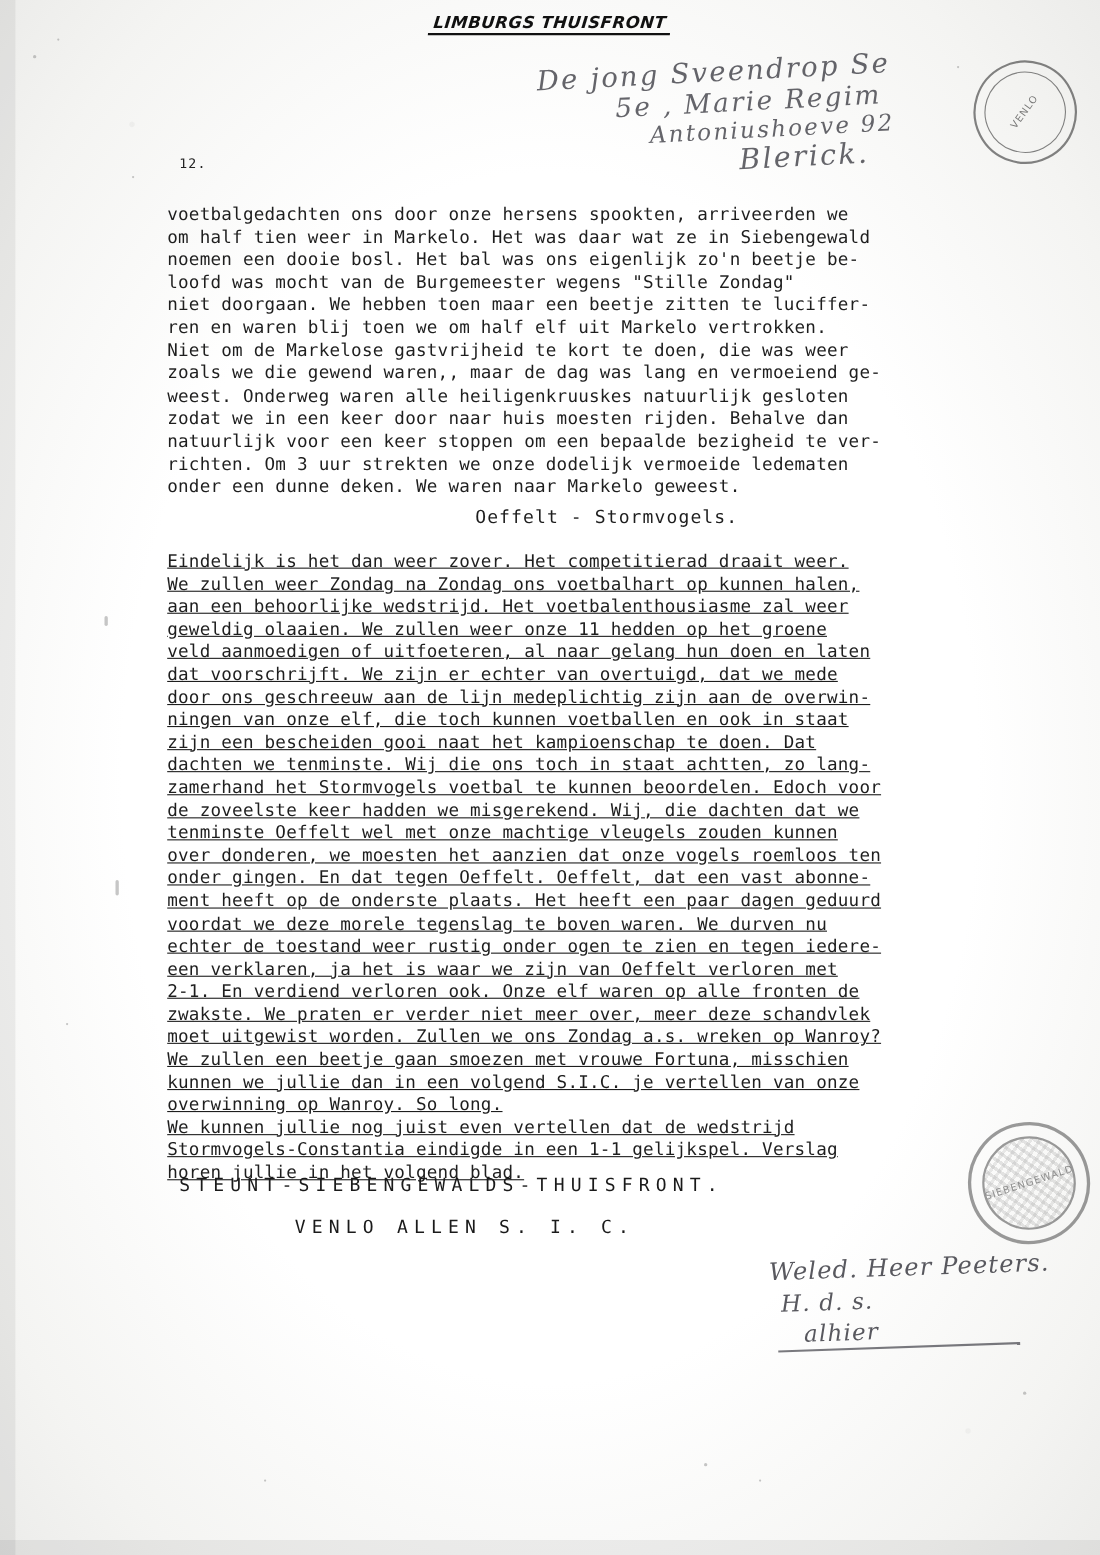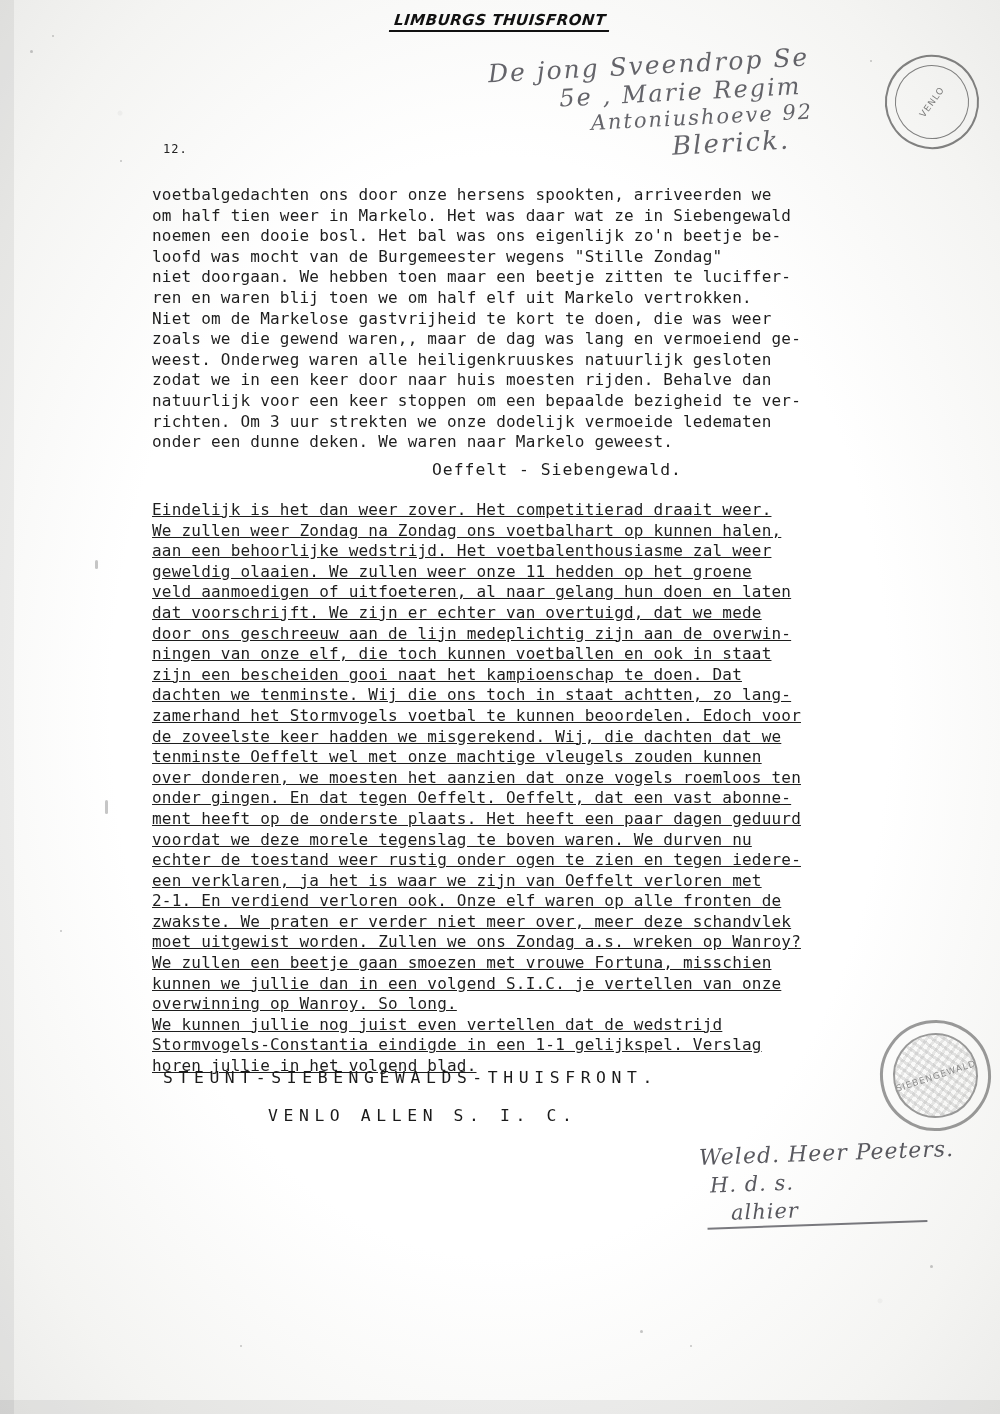--- a/index.html
+++ b/index.html
@@ -253,21 +253,21 @@
 niet doorgaan. We hebben toen maar een beetje zitten te luciffer-
 ren en waren blij toen we om half elf uit Markelo vertrokken.
 Niet om de Markelose gastvrijheid te kort te doen, die was weer
 zoals we die gewend waren,, maar de dag was lang en vermoeiend ge-
 weest. Onderweg waren alle heiligenkruuskes natuurlijk gesloten
 zodat we in een keer door naar huis moesten rijden. Behalve dan
 natuurlijk voor een keer stoppen om een bepaalde bezigheid te ver-
 richten. Om 3 uur strekten we onze dodelijk vermoeide ledematen
 onder een dunne deken. We waren naar Markelo geweest.</div>
 
-  <div id="section-heading">Oeffelt - Siebengewald.</div>
+  <div id="section-heading">Oeffelt - Stormvogels.</div>
 
   <div class="body-block" id="para-2">Eindelijk is het dan weer zover. Het competitierad draait weer.
 We zullen weer Zondag na Zondag ons voetbalhart op kunnen halen,
 aan een behoorlijke wedstrijd. Het voetbalenthousiasme zal weer
 geweldig olaaien. We zullen weer onze 11 hedden op het groene
 veld aanmoedigen of uitfoeteren, al naar gelang hun doen en laten
 dat voorschrijft. We zijn er echter van overtuigd, dat we mede
 door ons geschreeuw aan de lijn medeplichtig zijn aan de overwin-
 ningen van onze elf, die toch kunnen voetballen en ook in staat
 zijn een bescheiden gooi naat het kampioenschap te doen. Dat

